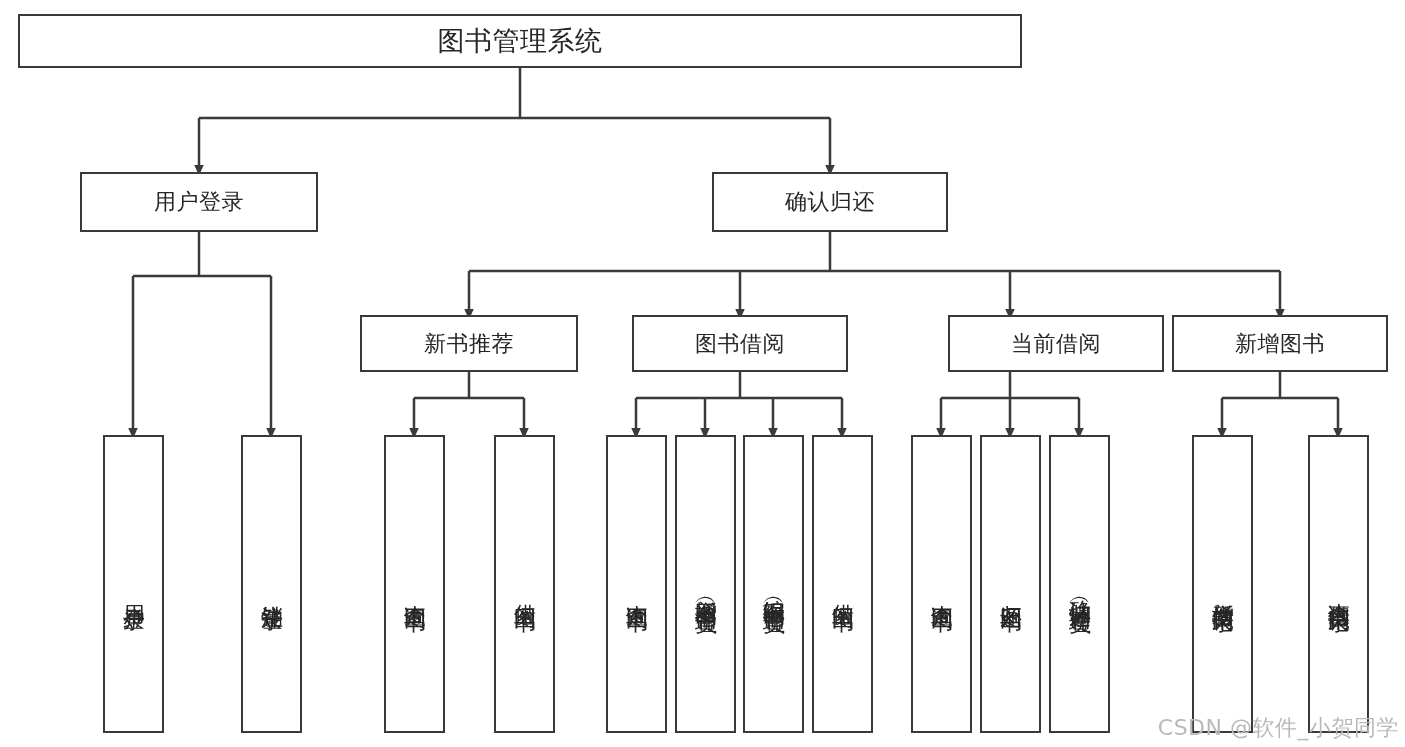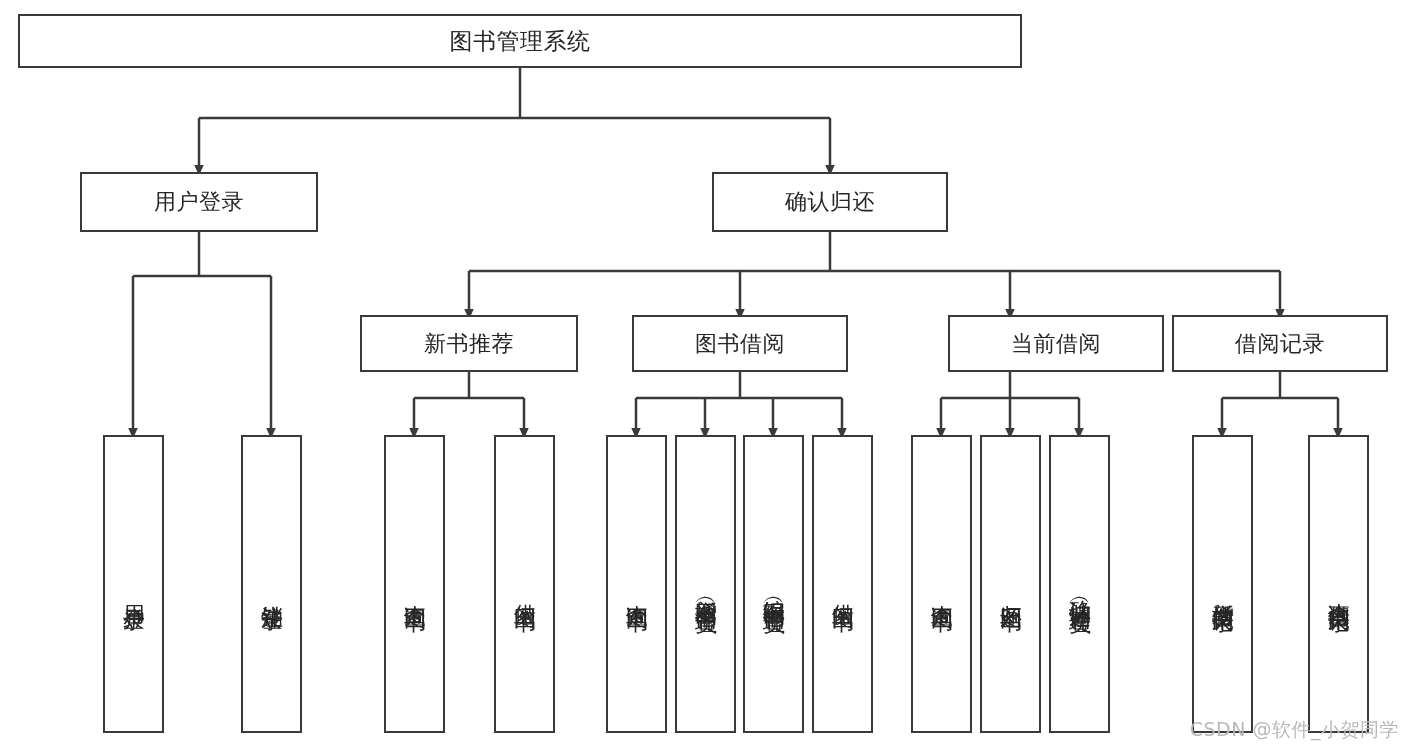--- a/index.html
+++ b/index.html
@@ -42,26 +42,26 @@
   .node-v {
     writing-mode: vertical-rl;
     text-orientation: upright;
     font-size: 22px;
     line-height: 1.22;
     letter-spacing: 2px;
     align-items: flex-start;
     padding-top: 14px;
     justify-content: center;
   }
-  .root .node-h { font-size: 23px; }
+  .root .node-h { font-size: 27px; }
   .watermark {
     position: absolute;
     right: 6px;
     bottom: 4px;
-    font-size: 19px;
+    font-size: 22px;
     color: #b9b9b9;
     white-space: nowrap;
     letter-spacing: 0.5px;
   }
 </style>
 </head>
 <body>
 
 <div id="canvas">
 
@@ -132,21 +132,21 @@
   <div class="node" style="left:632px; top:315px; width:216px; height:57px;">
     <span class="node-h">图书借阅</span>
   </div>
   <div class="node" style="left:360px; top:315px; width:218px; height:57px;">
     <span class="node-h">新书推荐</span>
   </div>
   <div class="node" style="left:902px; top:315px; width:216px; height:57px;margin-left:46px;">
     <span class="node-h">当前借阅</span>
   </div>
   <div class="node" style="left:1172px; top:315px; width:216px; height:57px;">
-    <span class="node-h">借阅记录</span>
+    <span class="node-h">新增图书</span>
   </div>
 
   <div class="node" style="left:103px; top:435px; width:61px; height:298px;">
     <span class="node-v">用户登录</span>
   </div>
   <div class="node" style="left:241px; top:435px; width:61px; height:298px;">
     <span class="node-v">注销登录</span>
   </div>
 
   <div class="node" style="left:384px; top:435px; width:61px; height:298px;">

